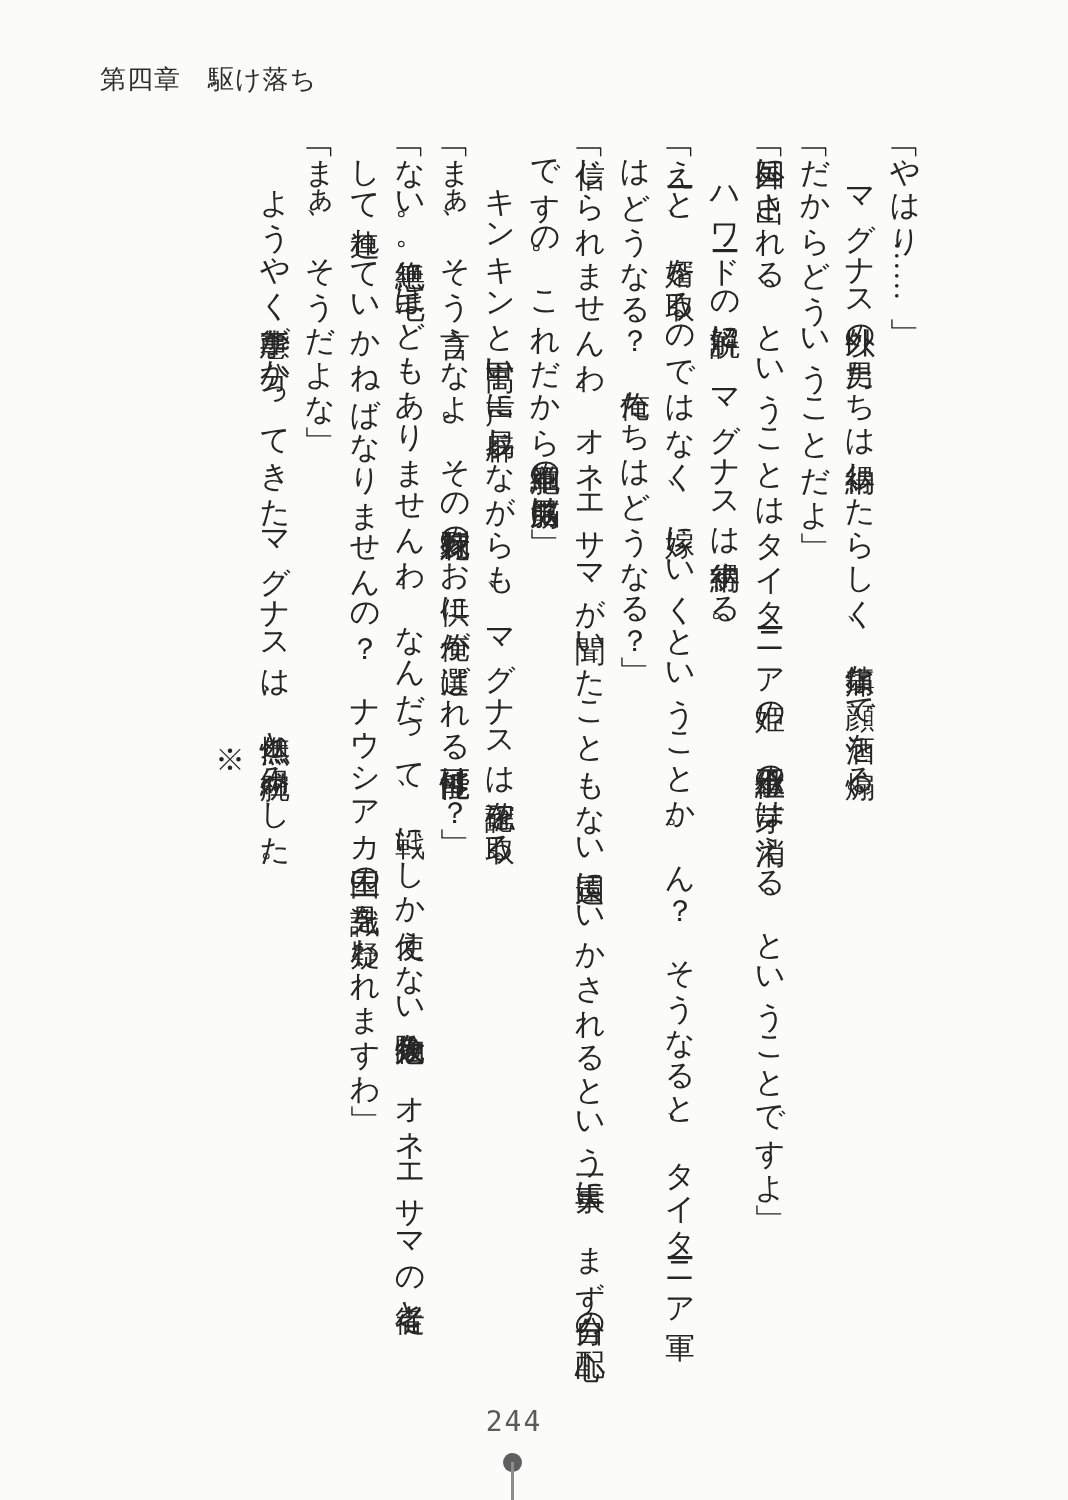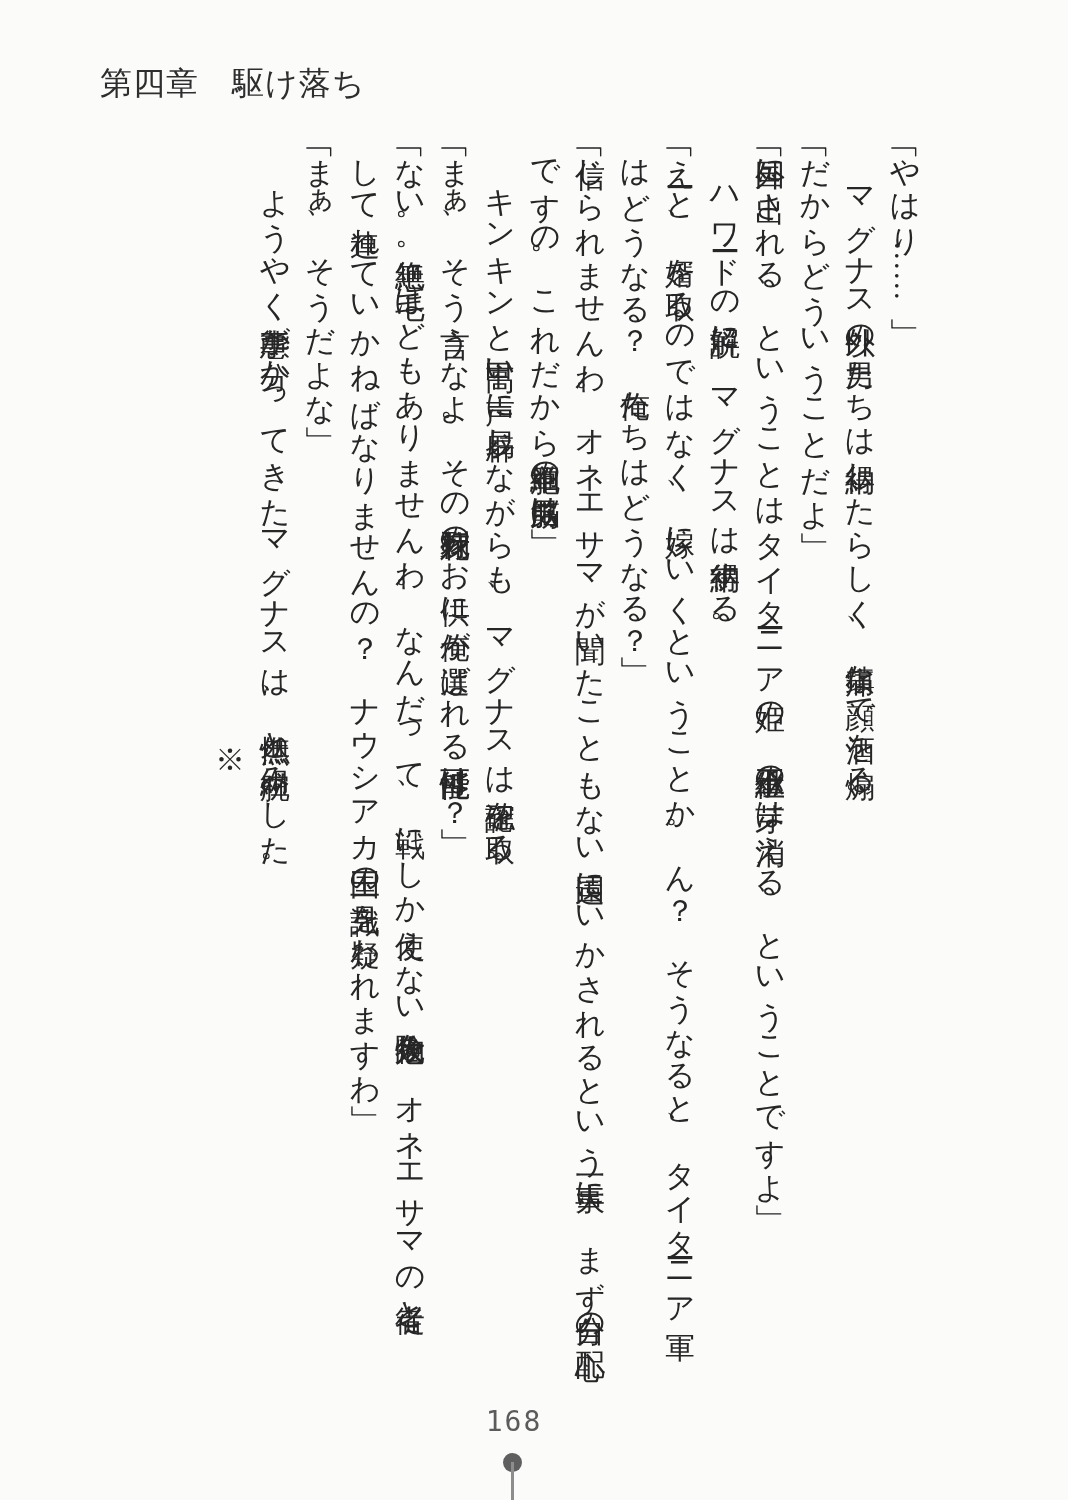--- a/index.html
+++ b/index.html
@@ -15,21 +15,21 @@
     font-family: "Liberation Serif", serif;
   }
   .page {
     position: absolute;
     inset: 0;
   }
   .chapter-heading {
     position: absolute;
     left: 100px;
     top: 62px;
-    font-size: 32px;
+    font-size: 26px;
     letter-spacing: 1px;
     color: #2e2e2e;
     font-family: "Liberation Serif", serif;
     white-space: nowrap;
   }
   .text-block {
     position: absolute;
     top: 138px;
     right: 140px;
     height: 1205px;
@@ -96,19 +96,19 @@
       <p>「えーと、婿を取るのではなく、嫁にいくということか。ん？　そうなると、タイターニア軍はどうなる？　俺たちはどうなる？」</p>
       <p>「信じられませんわ。オネエサマが聞いたこともない遠国にいかされるという一大事に、まず自分の心配ですの。これだから単細胞の脳筋男は」</p>
       <p class="indent">キンキンと甲高い声に辟易しながらも、マグナスは確認を取る。</p>
       <p>「まぁ、そう言うなよ。その花嫁行列のお供に俺が選ばれる可能性は？」</p>
       <p>「ない。絶無。毛ほどもありませんわ。なんだって、戦にしか使えない危険人物を、オネエサマの従者として連れていかねばなりませんの？　ナウシアカ王国の見識を疑われますわ」</p>
       <p>「まぁ、そうだよな」</p>
       <p class="indent">ようやく事態が分かってきたマグナスは、憮然と腕組みした。</p>
       <p class="center">※</p>
     </div>
 
-  <div class="page-number">168</div>
+  <div class="page-number">244</div>
 
   <div class="scroll-dot"></div>
 
   <div class="scroll-line"></div>
 
 </div>
 
 </body></html>

